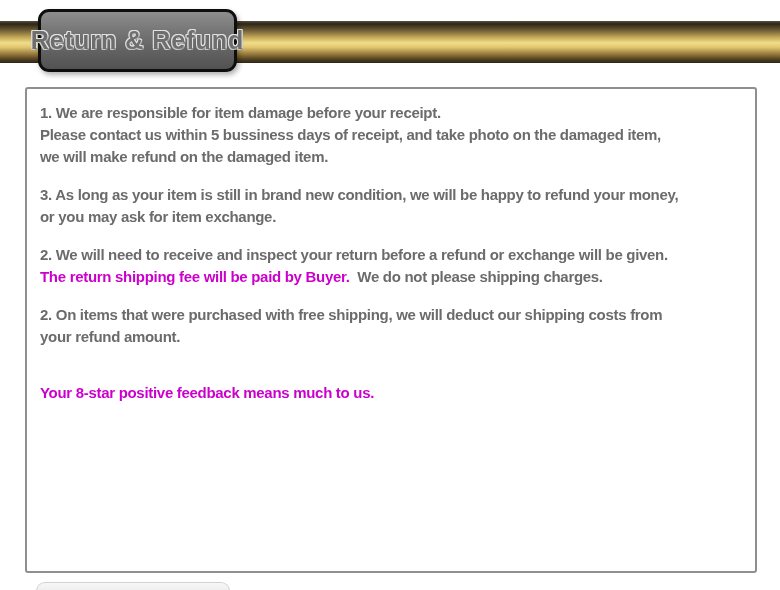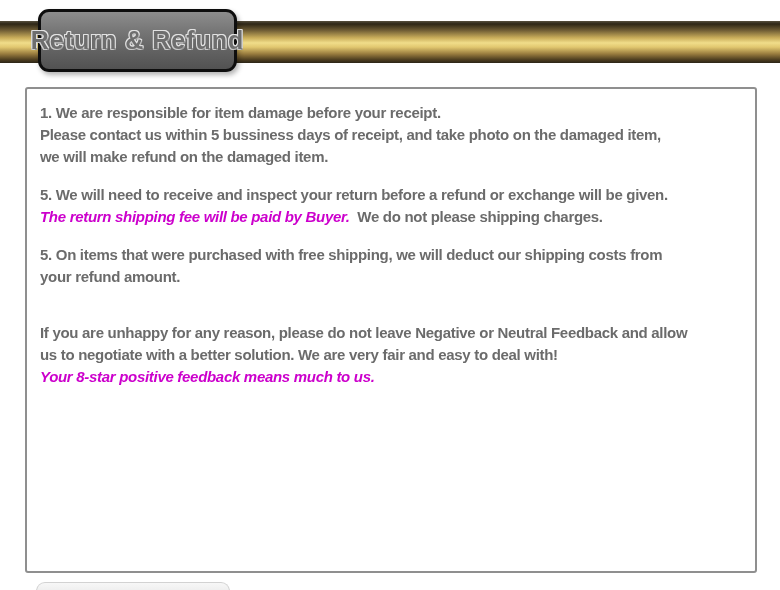--- a/index.html
+++ b/index.html
@@ -80,21 +80,21 @@
     margin: 0 0 16px 0;
     font-size: 15px;
     font-weight: bold;
     line-height: 22px;
     letter-spacing: -0.3px;
     color: var(--text-gray, #6b6b6b);
     white-space: pre;
   }
   .policy-box p.gap-extra { margin-top: 34px; }
   .policy-box .seg { white-space: pre; }
-  .policy-box .magenta { color: var(--highlight-magenta, #cc00cc); font-style: italic; }
+  .policy-box .magenta { color: var(--highlight-magenta, #cc00cc); }
 
   
   .next-badge-sliver {
     position: absolute;
     left: 36px;
     top: 582px;
     width: 194px;
     height: 14px;
     box-sizing: border-box;
     background: linear-gradient(180deg, #f7f7f7 0%, #e9e9e9 100%);
@@ -114,29 +114,29 @@
     <span class="title-text">Return &amp; Refund</span>
   </div>
 
   <div class="policy-box">
 
     <p><span class="seg">1. We are responsible for item damage before your receipt.
 Please contact us within 5 bussiness days of receipt, and take photo on the damaged item,
 we will make refund on the damaged item.</span></p>
 
 
+    <p><span class="seg">3. As long as your item is still in brand new condition, we will be happy to refund your money,
+or you may ask for item exchange.</span></p>
 
-    <p><span class="seg">5. We will need to receive and inspect your return before a refund or exchange will be given.
+    <p><span class="seg">2. We will need to receive and inspect your return before a refund or exchange will be given.
 </span><span class="seg magenta">The return shipping fee will be paid by Buyer.</span><span class="seg">  We do not please shipping charges.</span></p>
 
-    <p><span class="seg">5. On items that were purchased with free shipping, we will deduct our shipping costs from
+    <p><span class="seg">2. On items that were purchased with free shipping, we will deduct our shipping costs from
 your refund amount.</span></p>
 
 
-    <p class="gap-extra"><span class="seg">If you are unhappy for any reason, please do not leave Negative or Neutral Feedback and allow
-us to negotiate with a better solution. We are very fair and easy to deal with!
-</span><span class="seg magenta">Your 8-star positive feedback means much to us.</span></p>
+    <p class="gap-extra"><span class="seg magenta">Your 8-star positive feedback means much to us.</span></p>
 
   </div>
 
   <div class="next-badge-sliver"></div>
 
 </div>
 
 </body></html>

